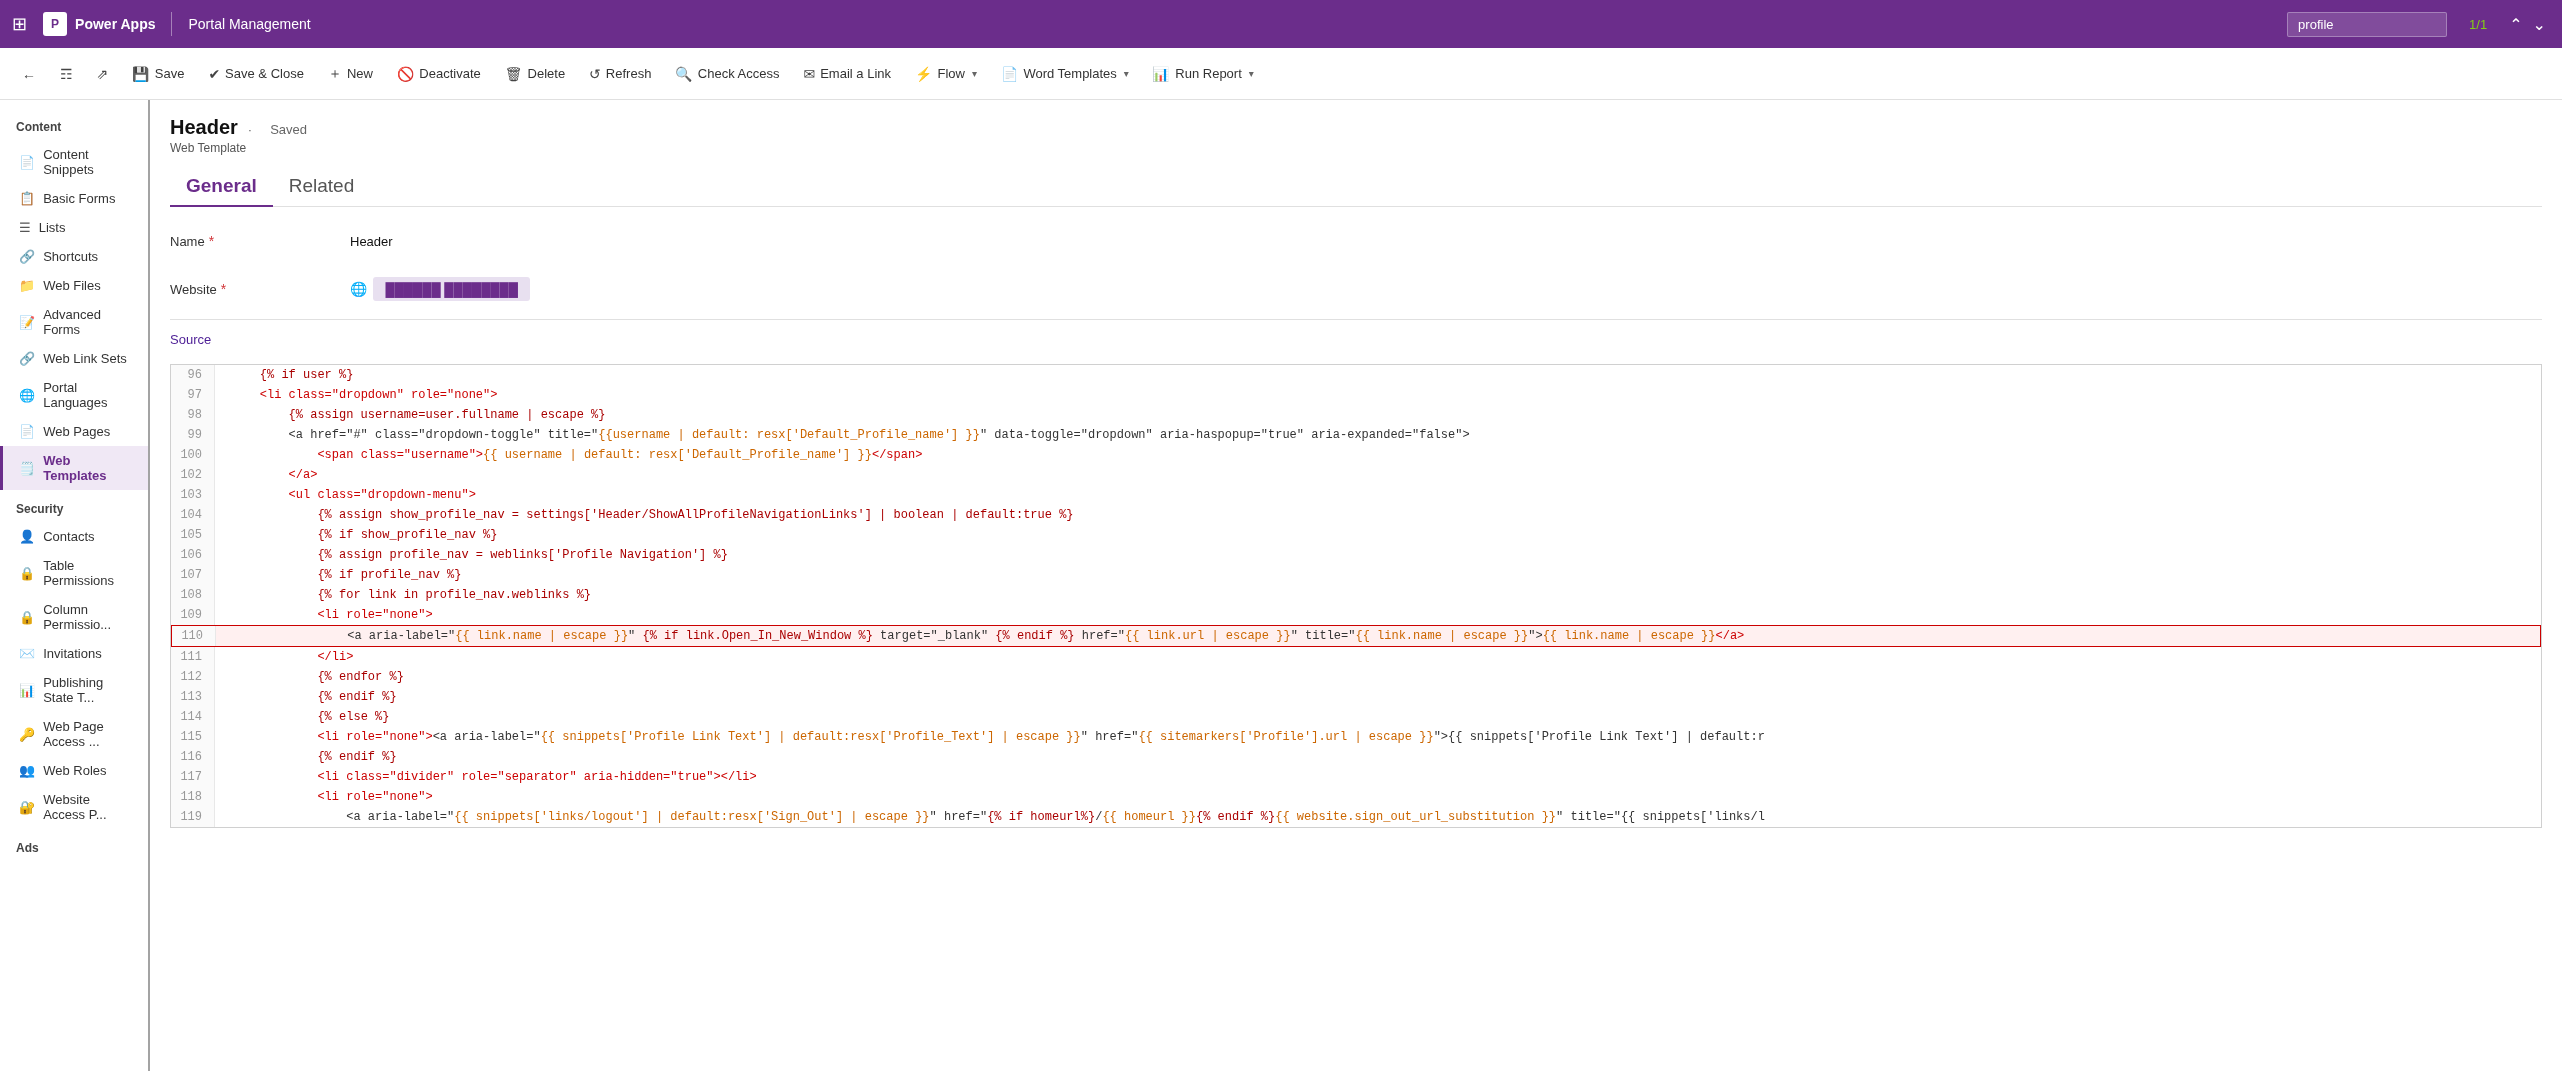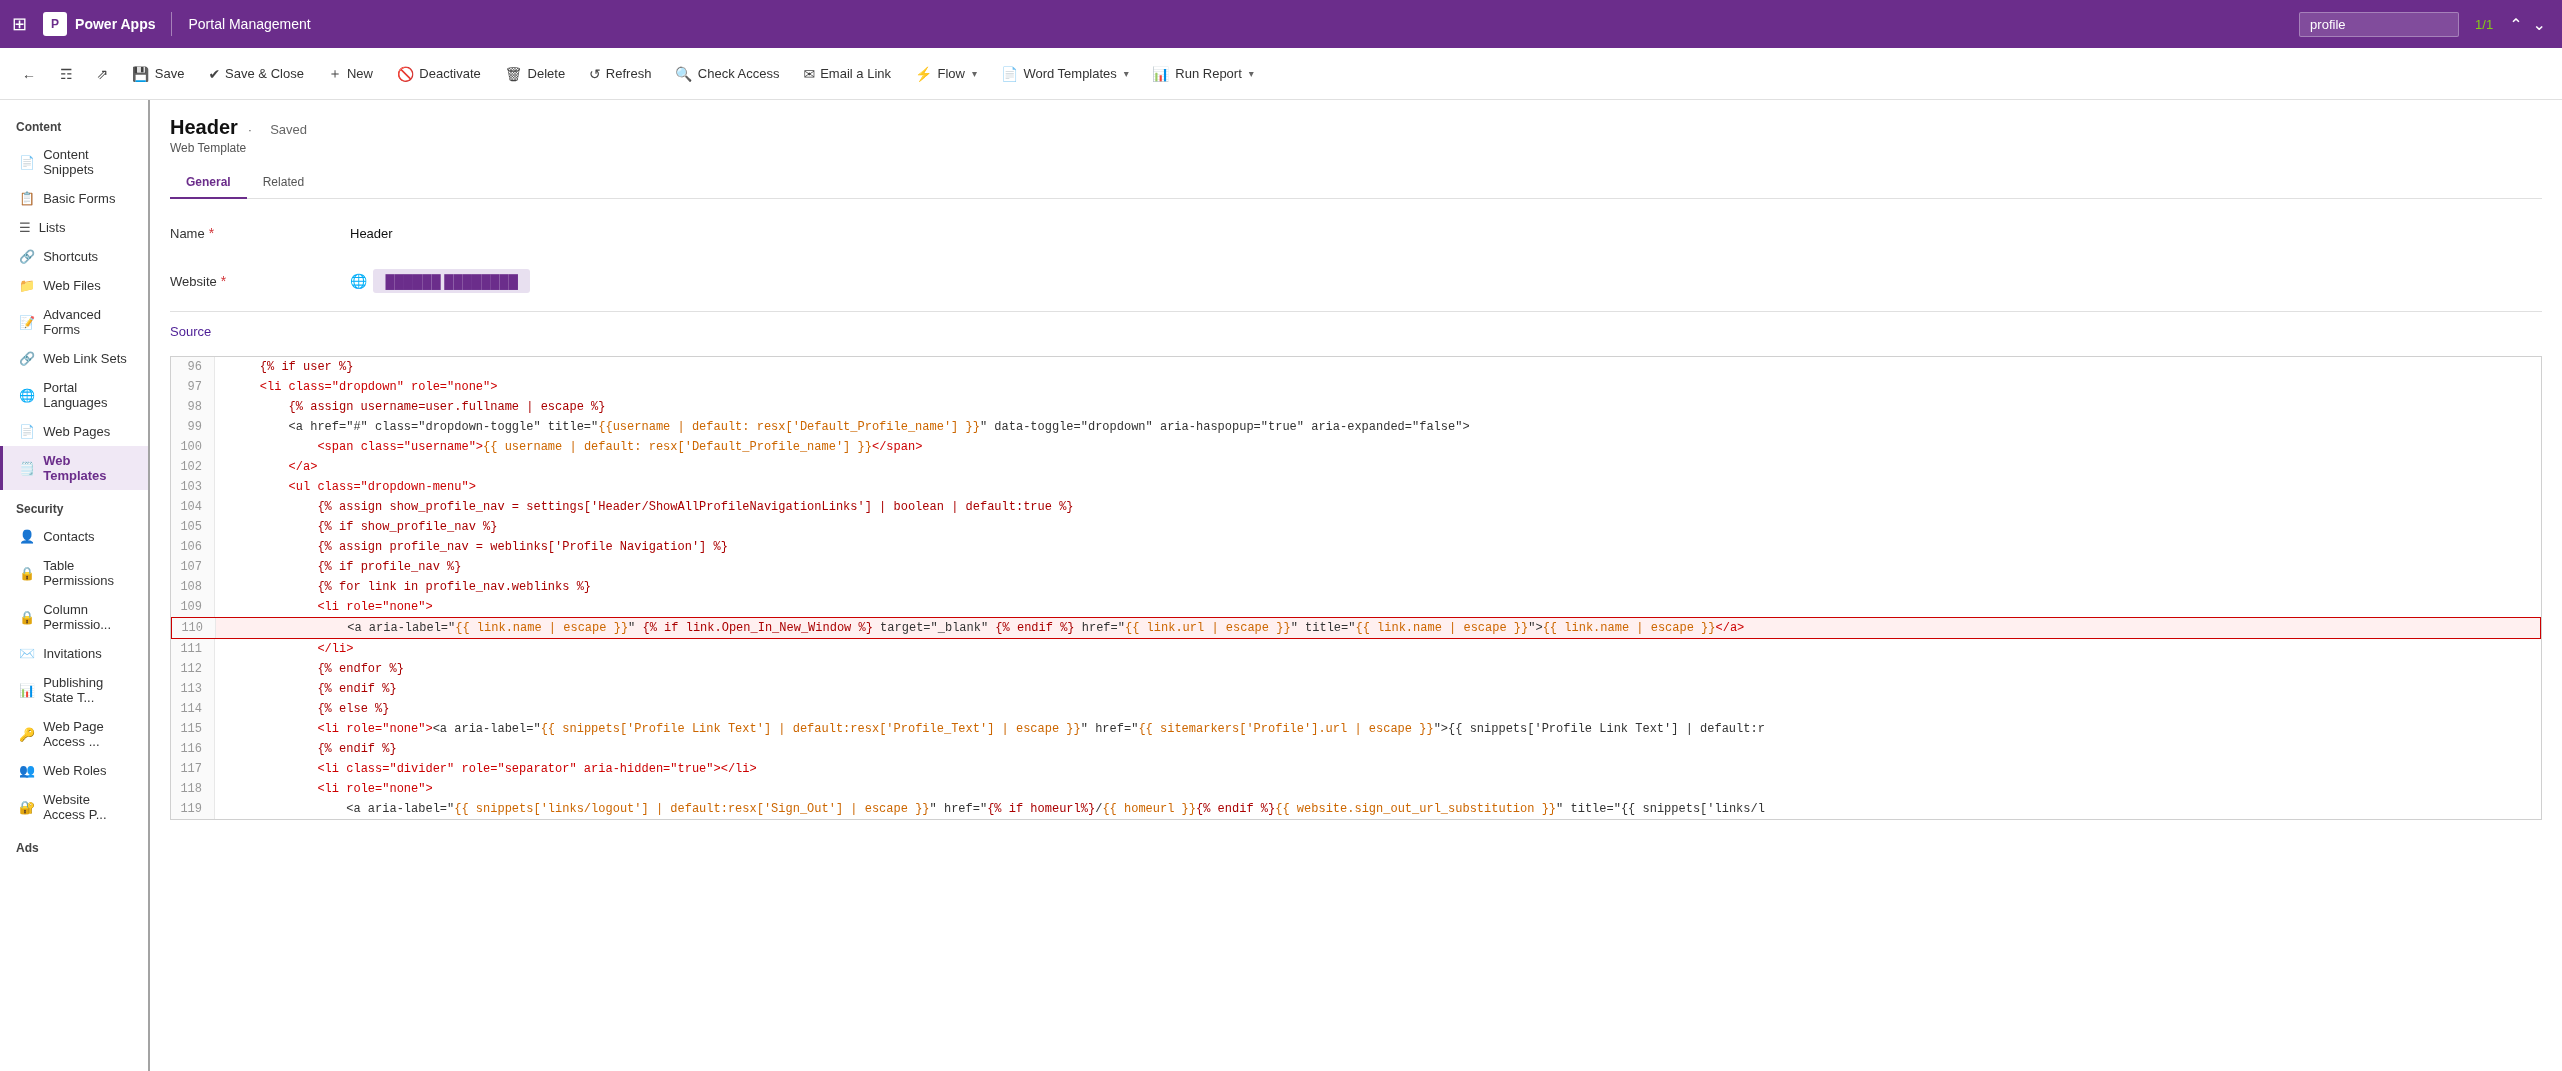--- a/index.html
+++ b/index.html
@@ -179,21 +179,21 @@
     
     .tabs {
       display: flex;
       border-bottom: 1px solid #e0e0e0;
       margin-bottom: 16px;
       gap: 0;
     }
     .tab {
       padding: 8px 16px;
       cursor: pointer;
-      font-size: 12px;
+      font-size: 19px;
       color: #555;
       border-bottom: 2px solid transparent;
       margin-bottom: -1px;
     }
     .tab.active {
       color: #6b2d8b;
       border-bottom: 2px solid #6b2d8b;
       font-weight: 600;
     }
 
@@ -291,21 +291,21 @@
 <body>
 
 <div class="top-bar">
   <span class="top-bar-waffle">⊞</span>
   <div class="top-bar-logo">
     <div class="top-bar-logo-icon">P</div>
     <span>Power Apps</span>
   </div>
   <div class="top-bar-divider"></div>
   <span class="top-bar-title">Portal Management</span>
-  <div style="margin-left:auto; display:flex; align-items:center; gap:12px;">
+  <div style="margin-left:auto; display:flex; align-items:center; gap:18px;">
     <input class="top-bar-search" type="text" value="profile" placeholder="profile" style="">
     <span class="top-bar-nav-count">1/1</span>
     <div class="top-bar-nav-arrows">
       <button class="top-bar-nav-btn">⌃</button>
       <button class="top-bar-nav-btn">⌄</button>
     </div>
   </div>
 </div>
 
 <div class="command-bar">

